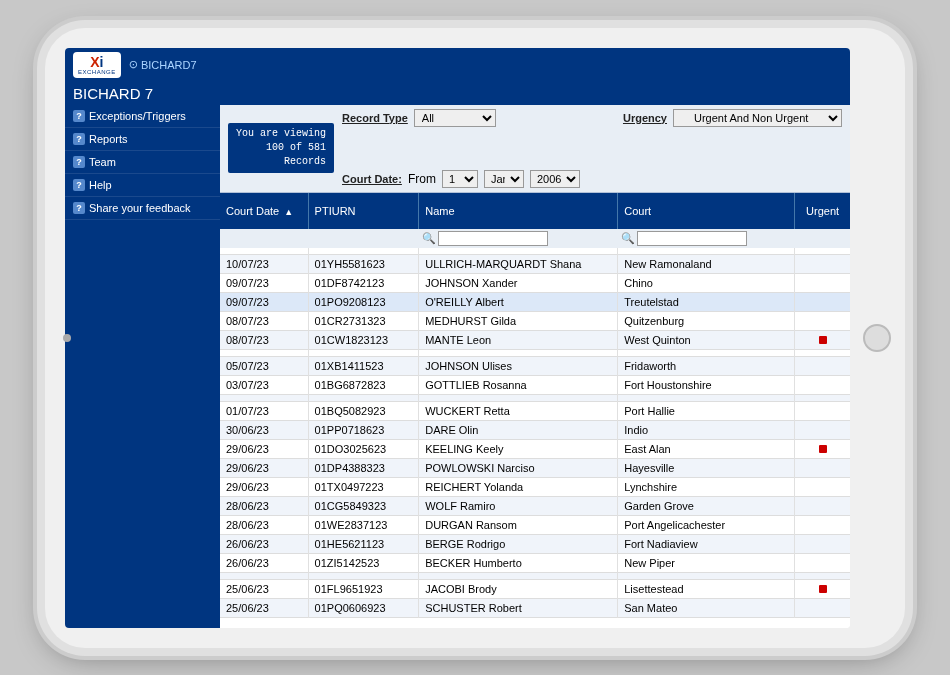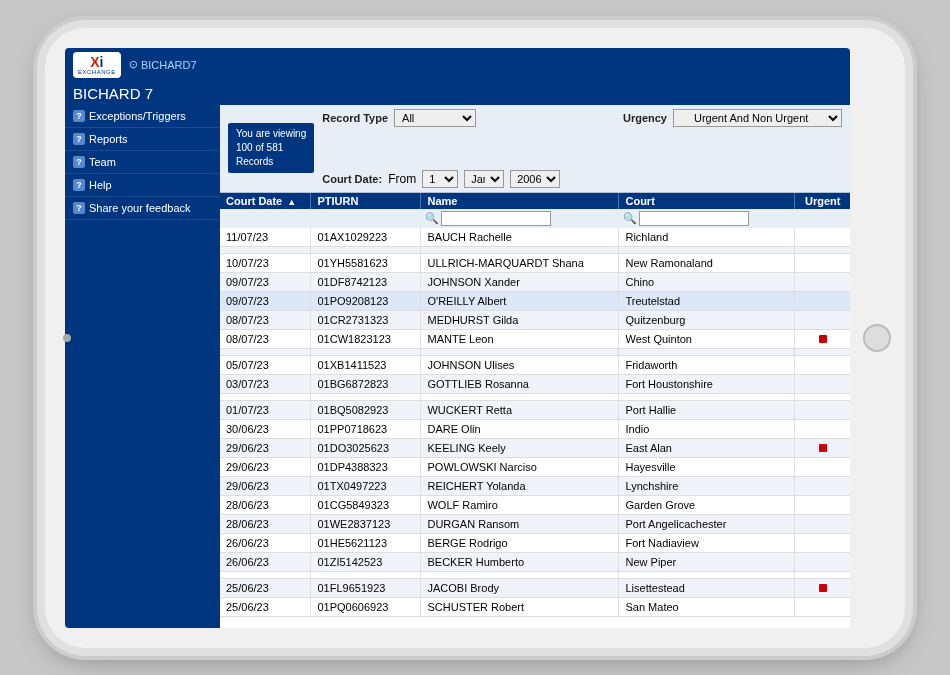--- a/index.html
+++ b/index.html
@@ -131,44 +131,45 @@
       padding: 4px 8px;
       display: flex;
       align-items: center;
       gap: 8px;
       flex-wrap: wrap;
     }
     .viewing-box {
       background: #003580;
       color: white;
       font-size: 10px;
-      text-align: left;
+      text-align: right;
       padding: 4px 8px;
       border-radius: 2px;
       line-height: 1.4;
+      font-family: Liberation Mono, monospace;
     }
     
     .table-wrapper {
       flex: 1;
       overflow-y: auto;
       overflow-x: hidden;
     }
     table {
       width: 100%;
       border-collapse: collapse;
       font-size: 11px;
     }
     thead tr {
       background: #003580;
       color: white;
     }
     thead th {
-      padding: 2px 6px;
+      padding: 12px 6px;
       text-align: left;
-      font-weight: bold;
+      font-weight: normal;
       white-space: nowrap;
       border-right: 1px solid #4477aa;
     }
     thead th:last-child { border-right: none; }
     .search-row td {
       background: #e8eef5;
       padding: 2px 4px;
     }
     .search-input-cell {
       display: flex;
@@ -203,21 +204,21 @@
       width: 8px;
       height: 8px;
       background: #cc0000;
       display: inline-block;
       border-radius: 1px;
     }
     .sort-arrow {
       font-size: 9px;
       margin-left: 2px;
     }
-    .filter-label { font-weight: bold; font-size: 11px; color: #222; }
+    .filter-label { font-weight: bold; font-size: 11px; color: #222; text-decoration: underline; }
     
     .col-date { width: 75px; }
     .col-ptiurn { width: 100px; }
     .col-name { width: 180px; }
     .col-court { width: 160px; }
     .col-urgent { width: 50px; text-align: center; }
 
     .xi-logo-wrap {
       display: flex;
       flex-direction: column;
@@ -365,27 +366,20 @@
                 <td class="col-court">
                   <div class="search-input-cell">
                     <span>🔍</span>
                     <input type="text" placeholder="" style="">
                   </div>
                 </td>
                 <td class="col-urgent"></td>
               </tr>
             </thead>
             <tbody id="table-body">
-            <tr>
-                  <td class="col-date">11/07/23</td>
-                  <td class="col-ptiurn">01AX1029223</td>
-                  <td class="col-name">BAUCH Rachelle</td>
-                  <td class="col-court">Richland</td>
-                  <td class="col-urgent" style="text-align: center;"></td>
-                </tr>
                 <tr>
                   <td class="col-date"></td>
                   <td class="col-ptiurn"></td>
                   <td class="col-name"></td>
                   <td class="col-court"></td>
                   <td class="col-urgent" style="text-align: center;"></td>
                 </tr>
                 <tr>
                   <td class="col-date">10/07/23</td>
                   <td class="col-ptiurn">01YH5581623</td>

